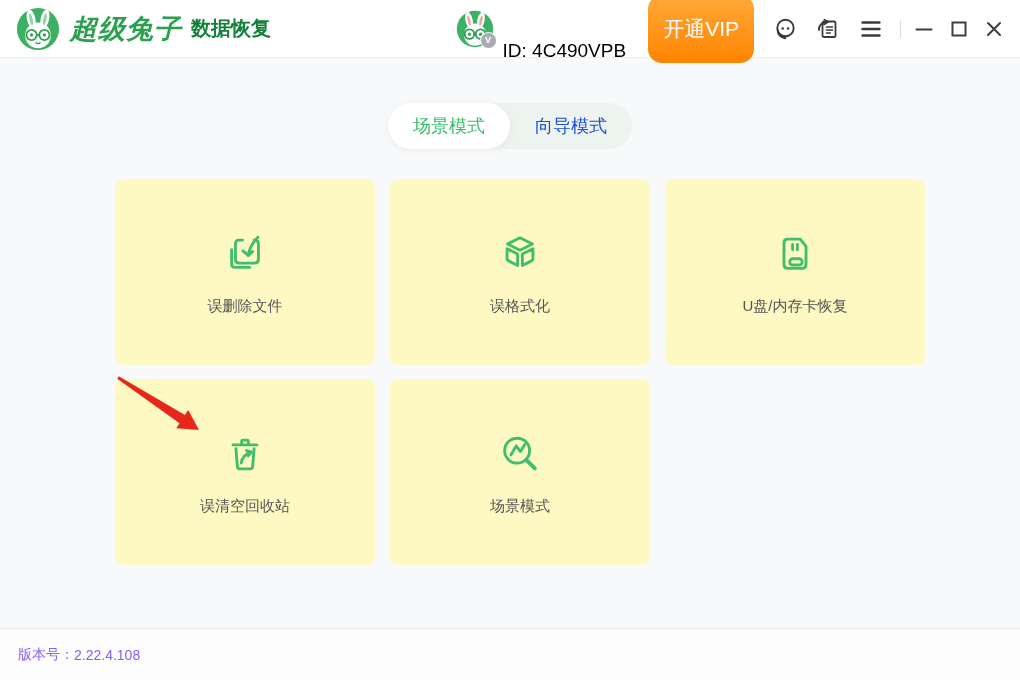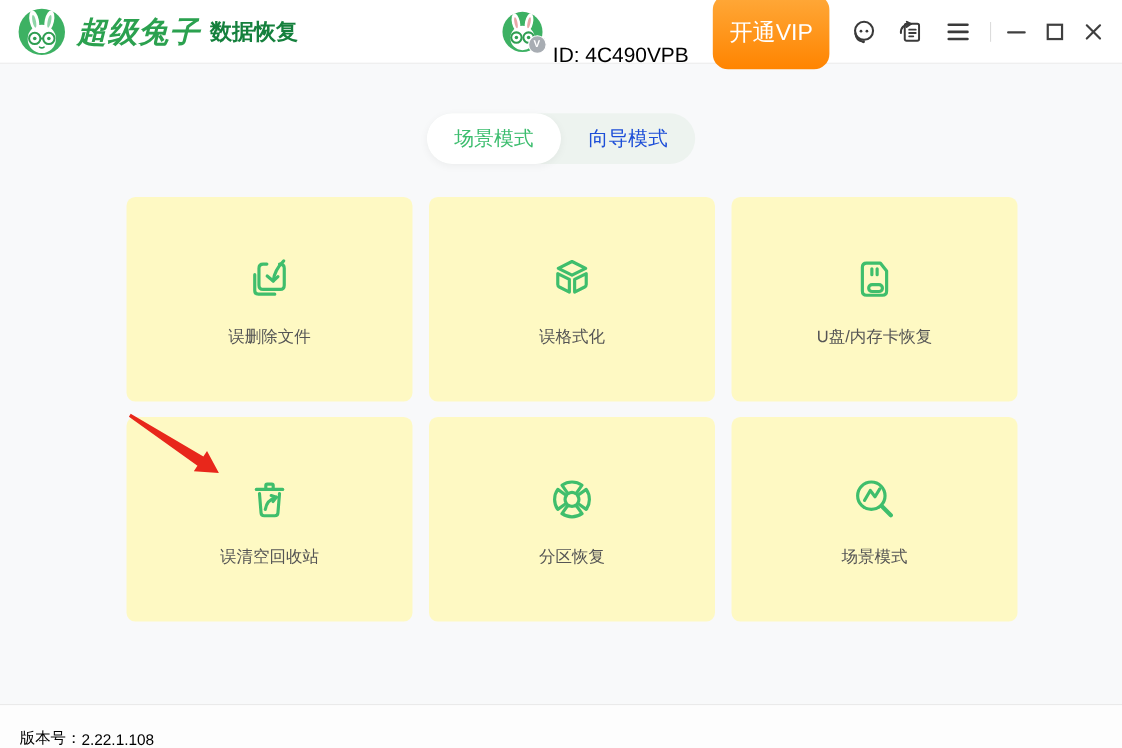--- a/index.html
+++ b/index.html
@@ -64,24 +64,24 @@
   .card{
     background:#fef9c3;border-radius:8px;cursor:pointer;
     display:flex;flex-direction:column;align-items:center;
   }
   .cicon{margin-top:52px;width:46px;height:46px;}
   .cicon svg{width:46px;height:46px;display:block;}
   .clabel{margin-top:20px;font-size:15px;color:#555;}
 
   
   footer{
-    position:absolute;left:0;right:0;bottom:0;height:40px;
+    position:absolute;left:0;right:0;bottom:0;height:52px;
     background:#fdfdfd;border-top:1px solid #eaeaea;
-    display:flex;align-items:flex-end;padding-left:18px;
-    font-size:14px;color:#000000;box-sizing:border-box;
+    display:flex;align-items:center;padding-left:18px;
+    font-size:14px;color:#8b5cf6;box-sizing:border-box;
   }
 
   
   .annotation{
     position:absolute;left:0;top:0;width:1020px;height:680px;
     pointer-events:none;z-index:5;
   }
 </style>
 </head>
 <body>
@@ -228,50 +228,37 @@
             <path d="M11.5 14.5 H36.5"></path>
             <path d="M20.5 14 V10.8 q0-1.3 1.3-1.3 h4.4 q1.3 0 1.3 1.3 V14"></path>
             <path d="M14.5 18.5 L16 36.8 q.2 2.7 2.9 2.7 h10.2 q2.7 0 2.9-2.7 L33.5 18.5"></path>
             <path d="M20 33.5 Q21.5 24.5 30.5 22"></path>
             <path d="M30.5 22 L25.6 20.4 M30.5 22 L27.3 26"></path>
           </svg>
         </div>
         <div class="clabel">误清空回收站</div>
       </div>
 
-      <div class="card">
-        <div class="cicon">
-          <svg viewBox="0 0 48 48" fill="none" stroke="#3fbe6c" stroke-width="3" stroke-linejoin="round">
-            <g>
-              <path id="petal" d="M14.5 10.5 A16.5 16.5 0 0 1 33.5 10.5 L27.7 18.7 A6.5 6.5 0 0 0 20.3 18.7 Z"></path>
-              <use href="#petal" transform="rotate(90 24 24)"></use>
-              <use href="#petal" transform="rotate(180 24 24)"></use>
-              <use href="#petal" transform="rotate(270 24 24)"></use>
-            </g>
-          </svg>
-        </div>
-        <div class="clabel">分区恢复</div>
-      </div>
 
       <div class="card">
         <div class="cicon">
           <svg viewBox="0 0 48 48" fill="none" stroke="#3fbe6c" stroke-width="3" stroke-linecap="round" stroke-linejoin="round">
             <circle cx="21" cy="20.5" r="13"></circle>
             <path d="M30.8 30.3 L39.5 39" stroke-width="4"></path>
             <path d="M14.5 25 L20 15.5 L24.5 21.5 L29 14"></path>
           </svg>
         </div>
         <div class="clabel">场景模式</div>
       </div>
 
     </div>
   </main>
 
   <footer>
     <span>版本号：</span>
-    <span>2.22.1.108</span>
+    <span>2.22.4.108</span>
   </footer>
 
   <svg class="annotation" viewBox="0 0 1020 680">
     <polygon points="117.2,378.8 179.5,423.3 176.2,428.3 199,430 188.2,409.9 184.9,414.9 118.8,376.2" fill="#e8271b"></polygon>
   </svg>
 
 </div>
 
 </body></html>

